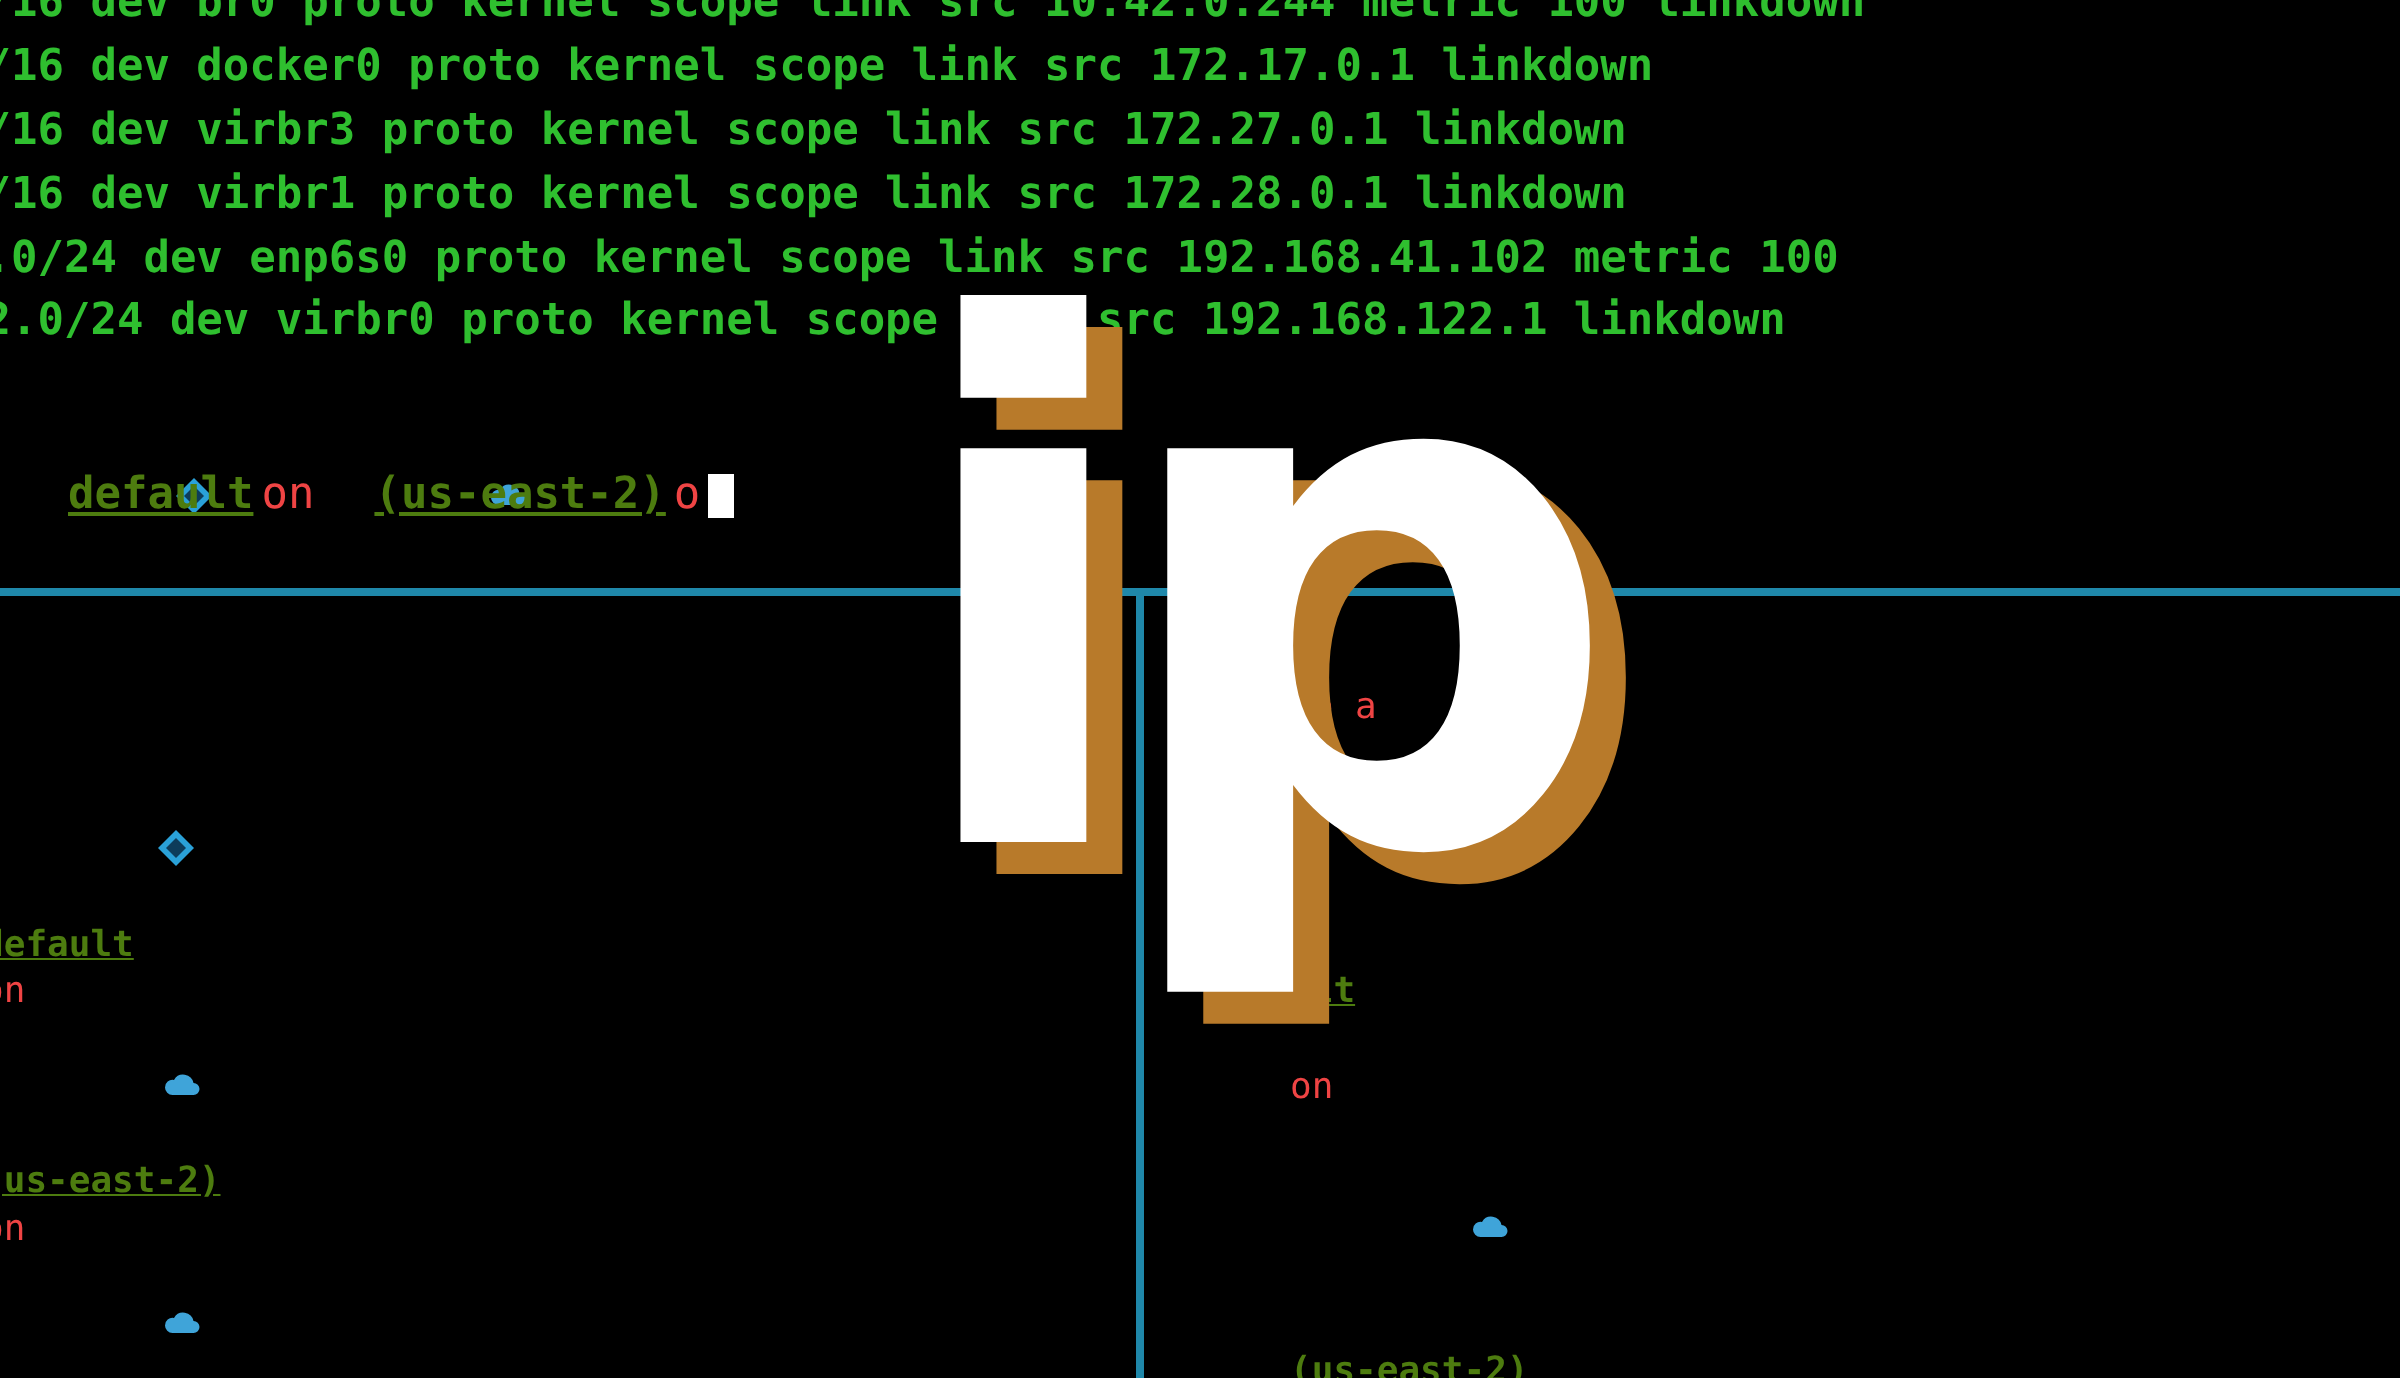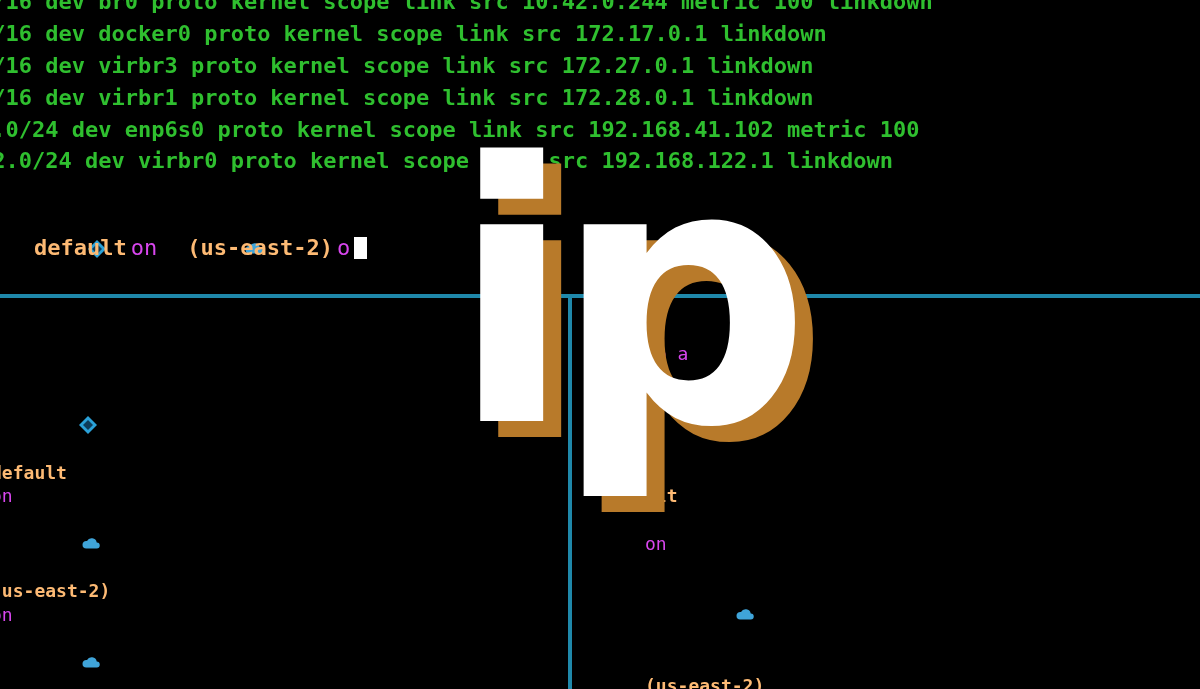--- a/index.html
+++ b/index.html
@@ -14,22 +14,22 @@
     color: #ddd;
   }
   .stage {
     position: relative;
     width: 1200px;
     height: 689px;
   }
 
   
   .grn { color: #2fbf2f; }
-  .ylw { color: #fdba74; }
-  .wht { color: #d946ef; }
+  .ylw { color: #4d7c0f; text-decoration: underline; }
+  .wht { color: #ef4444; }
   .bld { font-weight: 700; }
 
   
   .top-block {
     position: absolute;
     left: -74px;  
     top: -14px;
     font-size: 22px;
     white-space: pre;
   }

